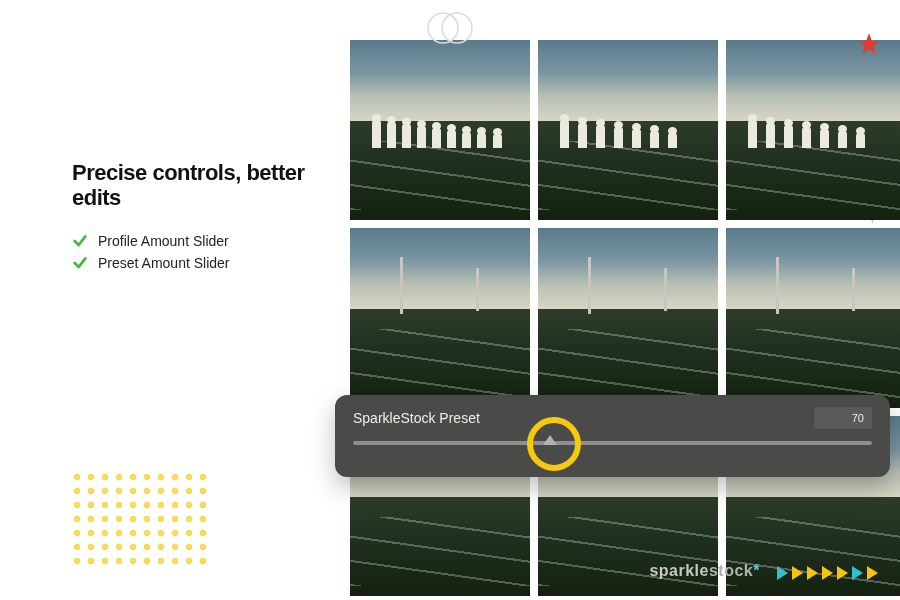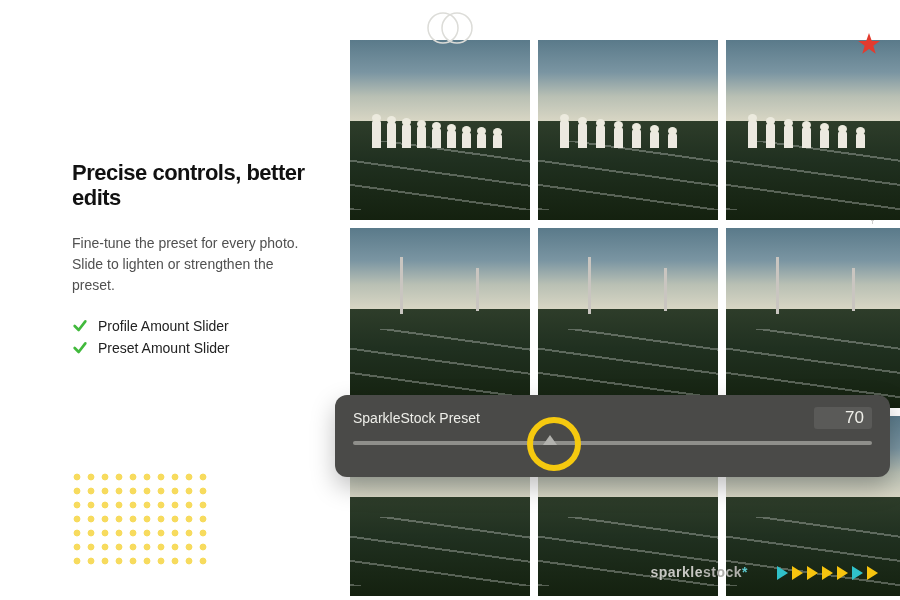--- a/index.html
+++ b/index.html
@@ -160,21 +160,21 @@
   .slider-name {
     font-size: 14px;
     font-weight: 400;
     color: #eeeee9;
   }
   .slider-value {
     width: 58px;
     height: 22px;
     background: #5a5a58;
     border-radius: 3px;
-    font-size: 17px;
+    font-size: 11px;
     color: #efefe9;
     padding: 0 8px;
     display: flex;
     align-items: center;
     justify-content: flex-end;
   }
   .track {
     position: relative;
     height: 4px;
     background: #8f8f8b;
@@ -224,23 +224,23 @@
     bottom: 30px;
     width: 140px;
     height: 100px;
     background-image: radial-gradient(#f5d541 35%, transparent 36%);
     background-size: 14px 14px;
     opacity: 0.85;
     z-index: 0;
   }
   .sparkle-brand {
     position: absolute;
-    right: 152px;
+    right: 140px;
     bottom: 20px;
-    font-size: 14px;
+    font-size: 16px;
     color: #c7c7c3;
     font-weight: 600;
     letter-spacing: 0.5px;
     z-index: 4;
   }
   .sparkle-brand .bold { color: #b0b0ac; font-weight: 800; }
   .tri-row {
     position: absolute;
     right: 22px;
     bottom: 20px;
@@ -269,21 +269,20 @@
   <div class="dotted-vert"></div>
 
   <div class="star">
     <svg width="26" height="26" viewBox="0 0 24 24">
       <path d="M12 1 L14.6 8.2 L22 8.2 L16 12.8 L18.2 20 L12 15.6 L5.8 20 L8 12.8 L2 8.2 L9.4 8.2 Z" fill="#e33b2e"></path>
     </svg>
   </div>
 
   <div class="left">
     <h1 class="headline">Precise controls, better edits</h1>
-    <p class="subhead">Fine-tune the preset for every photo. Slide to lighten or strengthen the preset.</p>
     <ul class="features">
       <li>
         <svg class="check" viewBox="0 0 24 24">
           <path d="M4 12 L10 18 L20 5" fill="none" stroke="#41b93c" stroke-width="4" stroke-linecap="round" stroke-linejoin="round"></path>
         </svg>
         <span>Profile Amount Slider</span>
       </li>
       <li>
         <svg class="check" viewBox="0 0 24 24">
           <path d="M4 12 L10 18 L20 5" fill="none" stroke="#41b93c" stroke-width="4" stroke-linecap="round" stroke-linejoin="round"></path>

